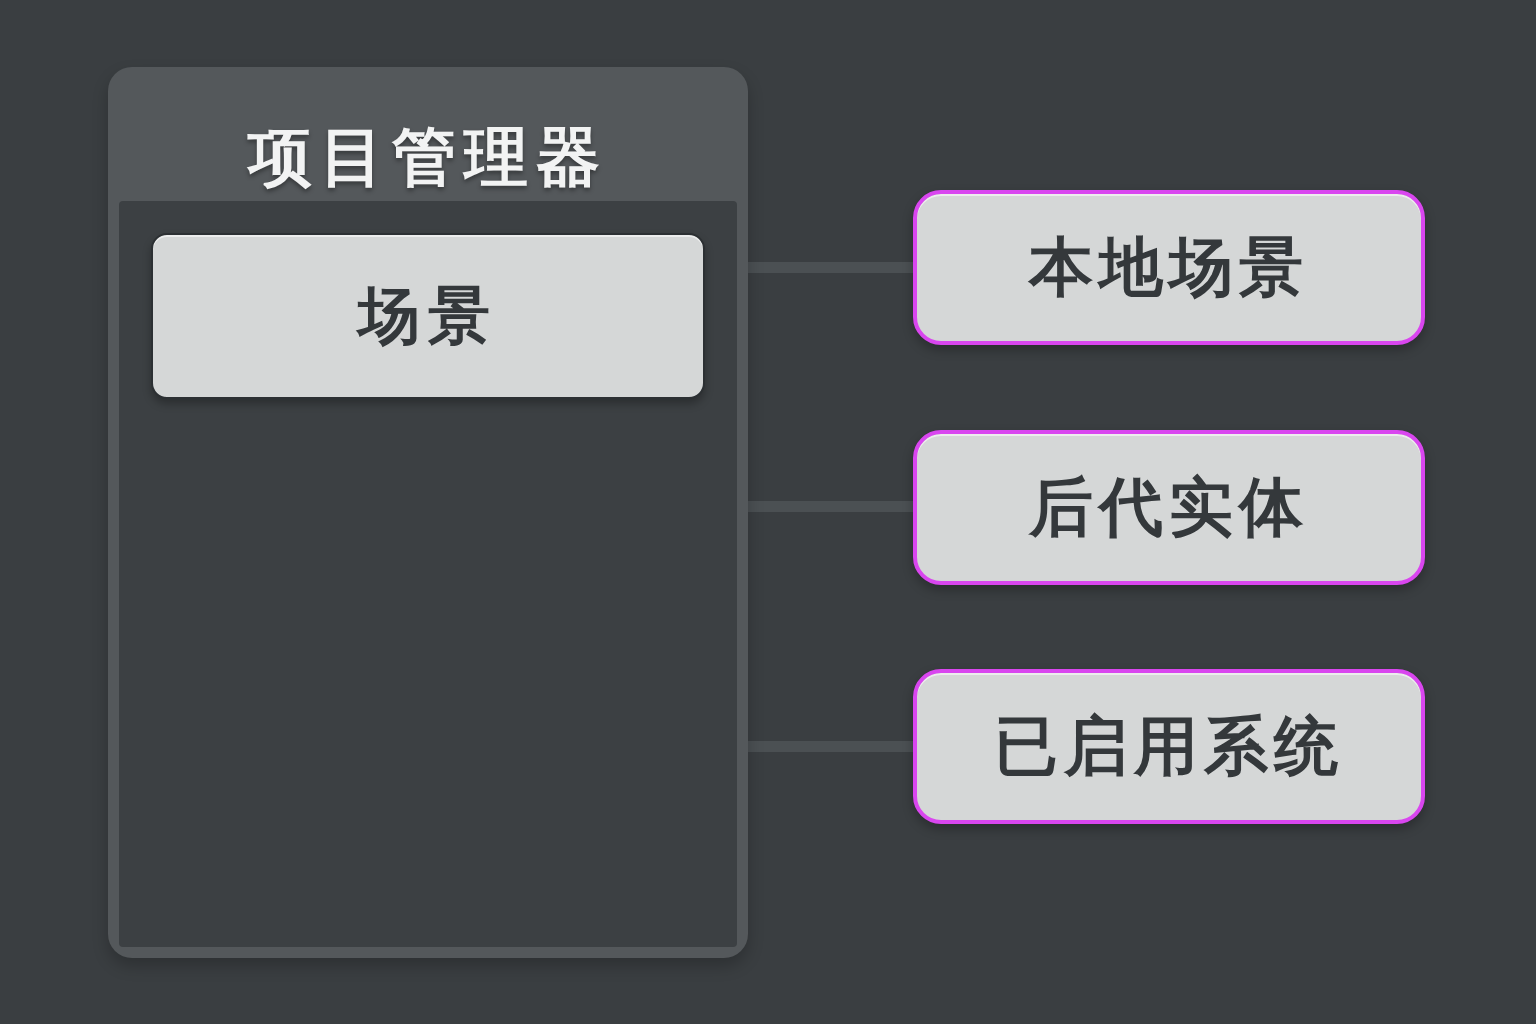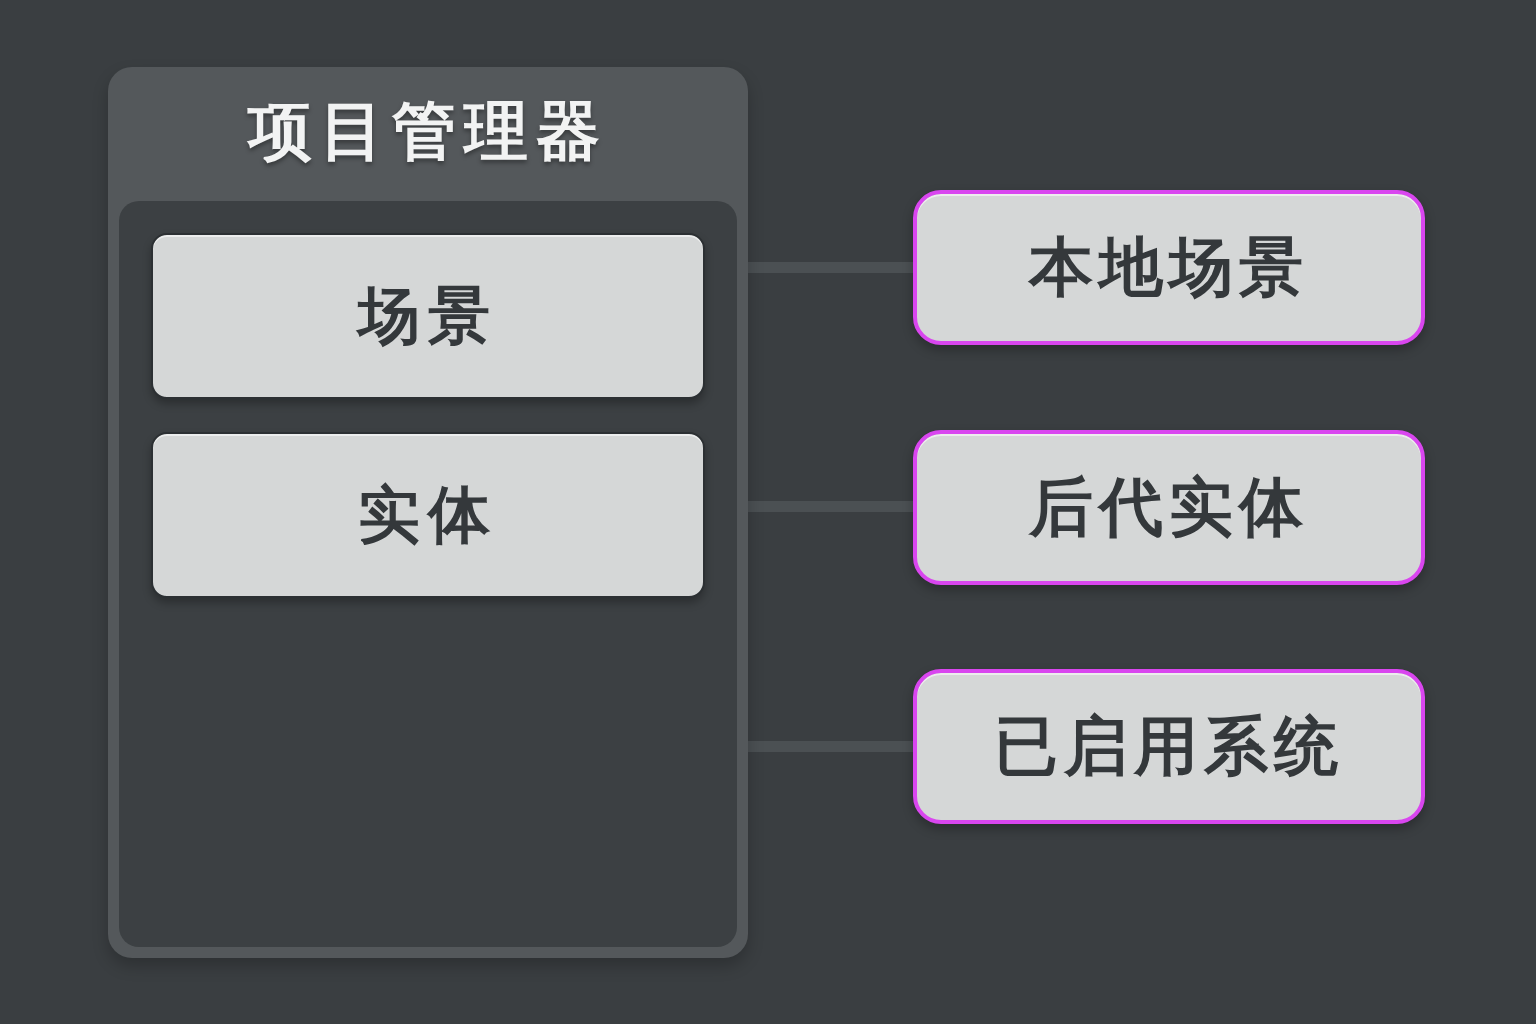--- a/index.html
+++ b/index.html
@@ -39,26 +39,27 @@
     background: var(--panel);
     border-radius: 24px;
     box-shadow: 0 8px 16px rgba(0,0,0,0.22);
   }
   .panel-title {
     height: 128px;
     display: flex; align-items: center; justify-content: center;
     color: var(--title-text);
     font-size: 64px; font-weight: bold; letter-spacing: 8px;
     text-shadow: 0 3px 4px rgba(0,0,0,0.35);
+    margin-top: 26px;
   }
   .inner-panel {
     position: absolute;
     left: 11px; right: 11px; top: 134px; bottom: 11px;
     background: var(--panel-inner);
-    border-radius: 20px;
+    border-radius: 4px;
     padding: 32px 32px;
     display: flex; flex-direction: column; gap: 33px;
   }
   .tool-button {
     flex: none;
     height: 166px;
     background: var(--node-fill);
     border: 2px solid #2c3033;
     border-radius: 16px;
     display: flex; align-items: center; justify-content: center;
@@ -91,21 +92,20 @@
 <div class="stage">
 
   <div class="connector c0"></div>
   <div class="connector c1"></div>
   <div class="connector c2"></div>
 
   <div class="outer-panel">
     <div class="panel-title">项目管理器</div>
     <div class="inner-panel">
       <div class="tool-button">场景</div>
-      <div class="tool-button">实体</div>
     </div>
   </div>
 
   <div class="node n0">本地场景</div>
   <div class="node n1">后代实体</div>
   <div class="node n2">已启用系统</div>
 
 </div>
 
 </body></html>

